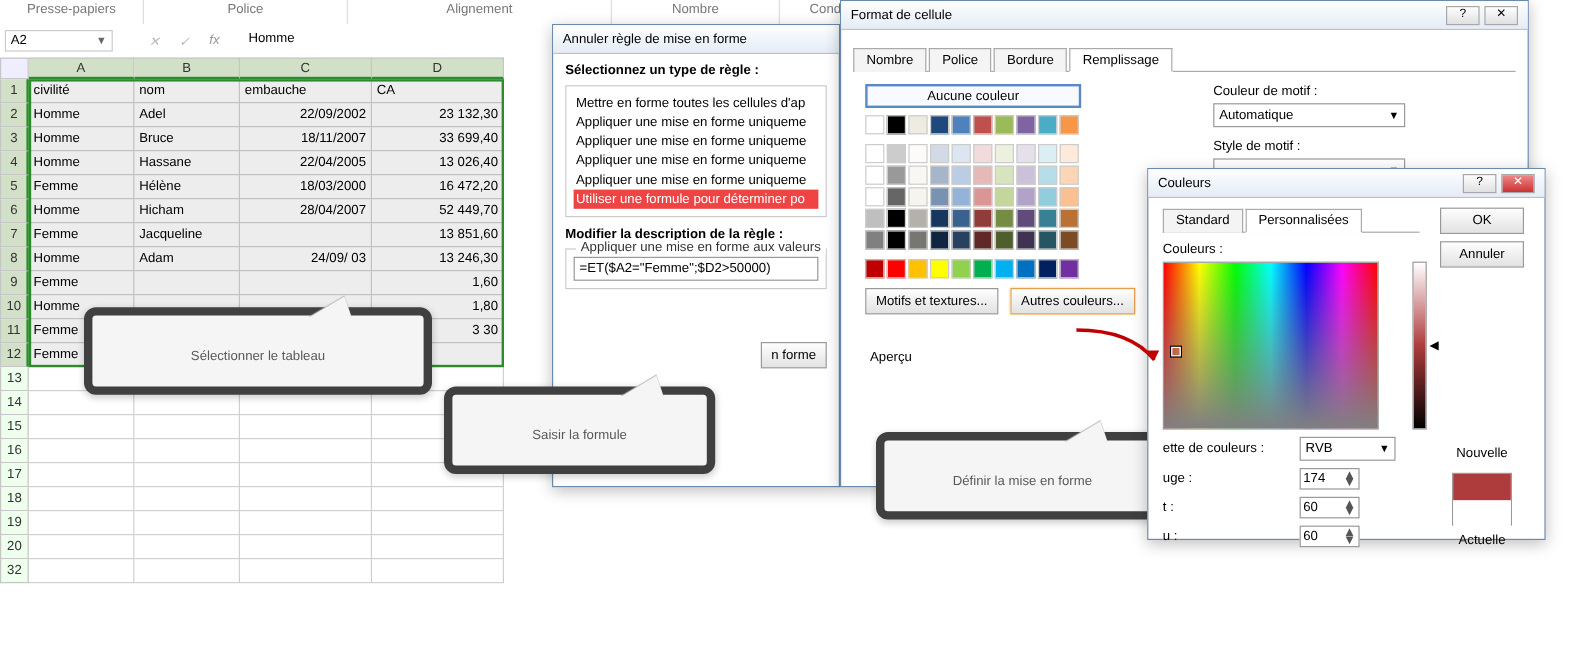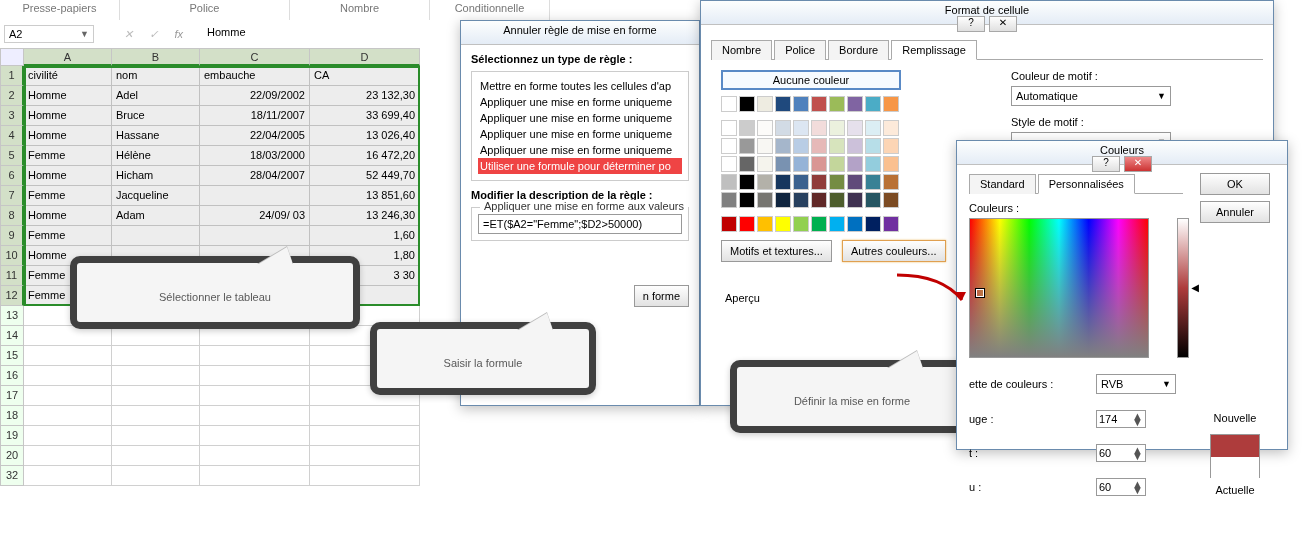--- a/index.html
+++ b/index.html
@@ -25,21 +25,21 @@
   .row-h { width: 24px; background: #efe; border: 1px solid #c6c6c6; border-top:none; text-align: center; line-height: 18px; color:#333;}
   .row-h.sel { background:#d3e0c8; border-right:2px solid #2a8c2a;}
   .cell { border-right: 1px solid #d0d0d0; border-bottom: 1px solid #d0d0d0; padding: 1px 4px; line-height: 17px; height:20px; white-space:nowrap; overflow:hidden;}
   .cell.a{width:88px;} .cell.b{width:88px;} .cell.c{width:110px;text-align:right;} .cell.d{width:110px;text-align:right;}
   .row.header .cell{text-align:left;}
   .sel-area { position:absolute; top:66px; left:24px; width:396px; height:240px; border:2px solid #2a8c2a; pointer-events:none;}
   .sel-fill { position:absolute; top:68px; left:26px; width:392px; height:236px; background:rgba(0,0,0,0.07); pointer-events:none;}
   .hdr-row { background:#fff;}
   
   .dialog { position: absolute; background: #fff; border: 1px solid #6a8bad; box-shadow: 0 3px 12px rgba(0,0,0,.25); }
-  .dialog-title { background: linear-gradient(#fdfefe,#e4ecf6); height: 24px; padding: 3px 8px; color:#000; border-bottom:1px solid #c0c0c0; display:flex; align-items:center; justify-content:space-between;flex-direction:column;}
+  .dialog-title { background: linear-gradient(#fdfefe,#e4ecf6); height: 24px; padding: 3px 8px; color:#000; border-bottom:1px solid #c0c0c0; display:flex; align-items:center; justify-content:space-between;}
   .dialog-title .btns { display:flex; gap:4px;}
   .dialog-title .btn { width:28px; height:16px; border:1px solid #a8a8a8; background:linear-gradient(#fefefe,#e0e0e0); text-align:center; line-height:12px; font-size:10px;}
   .dialog-title .btn.close{background:linear-gradient(#e88,#c33);color:#fff;}
   .dialog-body { padding: 8px 10px; }
 
   .rule-dialog { top: 20px; left: 460px; width: 240px; height:386px;}
   .groupbox { border: 1px solid #ccc; margin-top: 6px; padding: 6px; position:relative;}
   .groupbox-label { position:absolute; top:-8px; left:8px; background:#fff; padding:0 4px; color:#333;}
   .rule-list div { padding: 2px 2px; white-space:nowrap; overflow:hidden;}
   .rule-list div.selected { background:#ef4444; color:#fff;}
@@ -66,21 +66,21 @@
   .colors-left{flex:1;}
   .colors-right{width:80px; display:flex; flex-direction:column; align-items:center; gap:6px;}
   .tabs2 { display:flex; border-bottom:1px solid #aaa; margin-bottom:8px;}
   .gradient-box{width:180px;height:140px;position:relative; background:
     linear-gradient(to bottom, rgba(128,128,128,0) 0%, rgba(128,128,128,1) 100%),
     linear-gradient(to right, #ff0000,#ffff00,#00ff00,#00ffff,#0000ff,#ff00ff,#ff0000);
     border:1px solid #999;}
   .lum-bar{position:absolute; right:-20px; top:0; width:12px; height:140px; background:linear-gradient(#fff,#ae3c3c,#000); border:1px solid #999;}
   .lum-arrow{position:absolute; right:-30px; top:64px; font-size:10px;}
   .gradient-cursor{position:absolute; top:70px; left:6px; width:8px;height:8px; border:1px solid #fff; box-shadow:0 0 0 1px #000;}
-  .param-row{display:flex; align-items:center; gap:17px; margin-top:16px;}
+  .param-row{display:flex; align-items:center; gap:4px; margin-top:6px;}
   .param-row label{width:110px;}
   .spinner{border:1px solid #999; width:50px; height:18px; padding:0 2px; display:flex; justify-content:space-between; align-items:center; background:#fff;}
   .spinner .arrs{display:flex;flex-direction:column;font-size:7px;line-height:6px;color:#555;}
   .preview-sw{width:50px;height:44px;border:1px solid #999;margin-top:4px;}
 
   .callout { position:absolute; background:#f5f5f5; border:7px solid #404040; border-radius:10px; padding:14px 22px; box-shadow:0 2px 6px rgba(0,0,0,.2); font-size:25px; color:#595959; text-align:center; line-height:1.25;}
   .callout.c1{top:256px;left:70px;width:290px;}
   .callout.c2{top:322px;left:370px;width:226px;}
   .callout.c3{top:360px;left:730px;width:244px;}
   .callout-tail{position:absolute;width:0;height:0;}
@@ -90,20 +90,21 @@
 
   .red-arrow{position:absolute; top:270px; left:892px; width:80px; height:40px; z-index:11;}
   .apercu{margin:30px 0 0 14px;}
 </style>
 </head>
 <body>
 
 <div class="ribbon-groups">
   <div style="width:120px;">Presse-papiers</div>
   <div style="width:170px;">Police</div>
+  <div style="width:220px;">Alignement</div>
   <div style="width:140px;">Nombre</div>
   <div style="width:120px;">Conditionnelle</div>
 </div>
 
 <div class="namebox-bar">
   <div class="namebox">
     <span>A2</span>
     <span style="font-size:9px;color:#666;">▼</span>
   </div>
   <div class="fx-icons">

